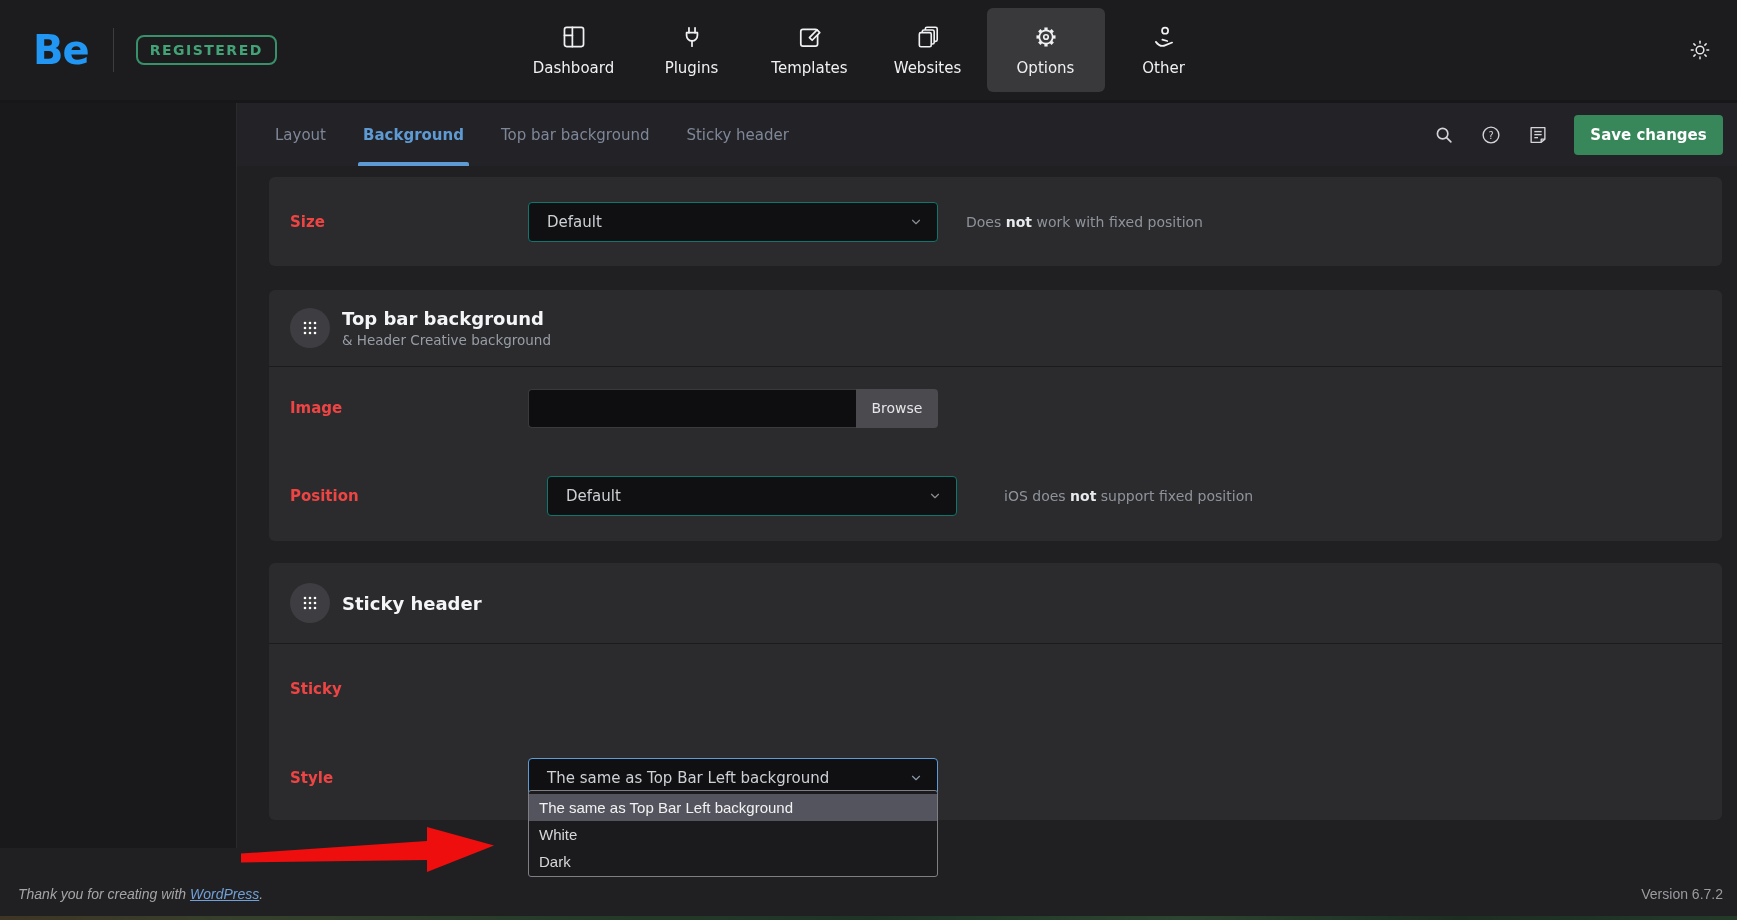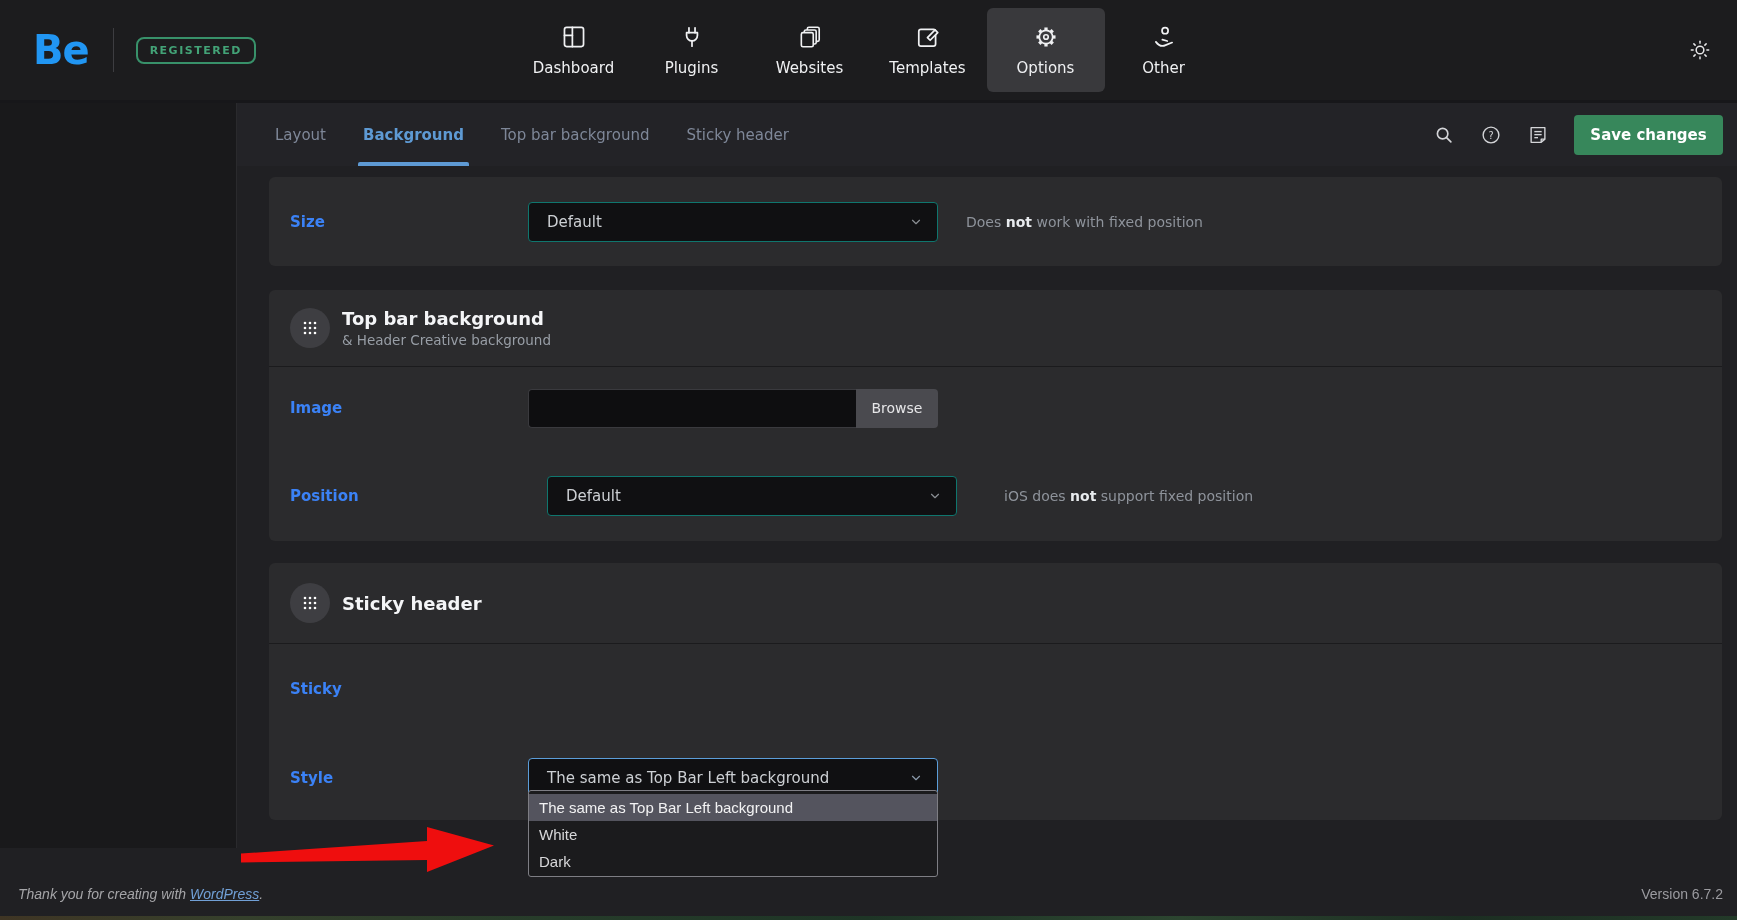--- a/index.html
+++ b/index.html
@@ -3,21 +3,21 @@
 <meta charset="utf-8">
 <style>
   html,body{margin:0;padding:0;background:#131315;}
   #app{position:relative;width:1737px;height:920px;overflow:hidden;
        font-family:"DejaVu Sans",sans-serif;background:#202023;color:#eceef0;}
   
   .header{position:absolute;left:0;top:0;width:1737px;height:100px;background:#1c1c1e;display:flex;align-items:center;}
   .logo{font-size:40px;font-weight:bold;color:#2196f3;margin-left:33px;letter-spacing:-1px;}
   .logo-sep{width:1px;height:44px;background:#3d3d41;margin:0 0 0 24px;}
   .reg-badge{margin-left:22px;border:2px solid #38916a;border-radius:8px;color:#43a377;
-             font-size:11px;font-weight:bold;letter-spacing:1.5px;padding:5px 12px;}
+             font-size:14px;font-weight:bold;letter-spacing:1.5px;padding:5px 12px;}
   .nav{position:absolute;left:50%;top:0;transform:translateX(-50%);height:100px;display:flex;align-items:center;}
   .nav-item{width:118px;height:84px;display:flex;flex-direction:column;align-items:center;justify-content:center;
             gap:9px;cursor:pointer;border-radius:6px;}
   .nav-item.active{background:#39393c;}
   .nav-item .nlabel{font-size:15px;color:#f0f1f3;}
   .nav-icon{width:26px;height:26px;}
   .sun-wrap{position:absolute;right:26px;top:0;height:100px;display:flex;align-items:center;}
   .hdr-divider{position:absolute;left:0;top:100px;width:1737px;height:3px;background:#17171a;}
   
   .tabbar{position:absolute;left:237px;top:103px;width:1500px;height:63px;background:#232327;display:flex;align-items:center;}
@@ -38,21 +38,21 @@
   .card3{top:397px;height:257px;}
   .sec-head{display:flex;align-items:center;gap:12px;padding-left:21px;}
   .card2 .sec-head{height:76px;}
   .card3 .sec-head{height:80px;}
   .dot-circle{width:40px;height:40px;border-radius:50%;background:#3e3e42;display:flex;align-items:center;justify-content:center;flex:0 0 40px;}
   .sec-titles{display:flex;flex-direction:column;gap:3px;}
   .sec-title{font-size:18px;font-weight:bold;color:#f4f5f7;}
   .sec-sub{font-size:13.5px;color:#989ea6;}
   .sec-div{height:1px;background:#1b1b1d;}
   .row{display:flex;align-items:center;padding-left:21px;}
-  .row-label{width:238px;font-size:15px;font-weight:bold;color:#3b82f6;}
+  .row-label{width:238px;font-size:15px;font-weight:bold;color:#ef4444;}
   .full-center{height:100%;}
   .select{width:410px;height:40px;background:#101012;border:1px solid #0f766e;border-radius:4px;
           display:flex;align-items:center;padding:0 14px 0 18px;box-sizing:border-box;cursor:pointer;}
   .select .sel-text{font-size:15px;color:#cdd0d4;flex:1;}
   .select.focused{border:1.5px solid #5b9dd9;}
   .hint{margin-left:28px;font-size:14px;color:#8e939b;}
   .hint b{color:#e8ebee;}
   .text-input{width:328px;height:39px;background:#0e0e10;border:1px solid #3a3a3e;border-right:none;
               border-radius:4px 0 0 4px;box-sizing:border-box;color:#cdd0d4;font-size:15px;padding:0 12px;outline:none;
               font-family:"DejaVu Sans",sans-serif;}
@@ -101,33 +101,33 @@
       <div class="nav-item">
         <svg class="nav-icon stroke-ico" viewBox="0 0 24 24">
           <line x1="9.2" y1="3.5" x2="9.2" y2="8"></line>
           <line x1="14.8" y1="3.5" x2="14.8" y2="8"></line>
           <path d="M7 8 h10 v2.6 a5 5 0 0 1 -10 0 z"></path>
           <line x1="12" y1="15.6" x2="12" y2="20.5"></line>
         </svg>
         <span class="nlabel">Plugins</span>
       </div>
       <div class="nav-item">
+        <svg class="nav-icon stroke-ico" viewBox="0 0 24 24">
+          <rect x="3.5" y="5" width="15.5" height="15.5" rx="2"></rect>
+          <path d="M11.5 12.5 L18.5 5.5 L21 8 L14 15 Z" fill="#1c1c1e"></path>
+        </svg>
+        <span class="nlabel">Templates</span>
+      </div>
+      <div class="nav-item">
         <svg class="nav-icon" viewBox="0 0 24 24" style="stroke:#f0f1f3;stroke-width:1.5;stroke-linejoin:round;">
           <rect x="9.5" y="3" width="11" height="13" rx="1.5" fill="#1c1c1e"></rect>
           <rect x="6.7" y="5.5" width="11" height="13" rx="1.5" fill="#1c1c1e"></rect>
           <rect x="4" y="8" width="11" height="13" rx="1.5" fill="#1c1c1e"></rect>
         </svg>
         <span class="nlabel">Websites</span>
-      </div>
-      <div class="nav-item">
-        <svg class="nav-icon stroke-ico" viewBox="0 0 24 24">
-          <rect x="3.5" y="5" width="15.5" height="15.5" rx="2"></rect>
-          <path d="M11.5 12.5 L18.5 5.5 L21 8 L14 15 Z" fill="#1c1c1e"></path>
-        </svg>
-        <span class="nlabel">Templates</span>
       </div>
       <div class="nav-item active">
         <svg class="nav-icon" viewBox="0 0 24 24" style="stroke:#f0f1f3;fill:none;">
           <circle cx="12" cy="12" r="6.2" stroke-width="1.6"></circle>
           <circle cx="12" cy="12" r="2.1" stroke-width="1.5"></circle>
           <g stroke-width="3">
             <line x1="18.2" y1="12" x2="20.8" y2="12"></line>
             <line x1="16.38" y1="16.38" x2="18.22" y2="18.22"></line>
             <line x1="12" y1="18.2" x2="12" y2="20.8"></line>
             <line x1="7.62" y1="16.38" x2="5.78" y2="18.22"></line>

